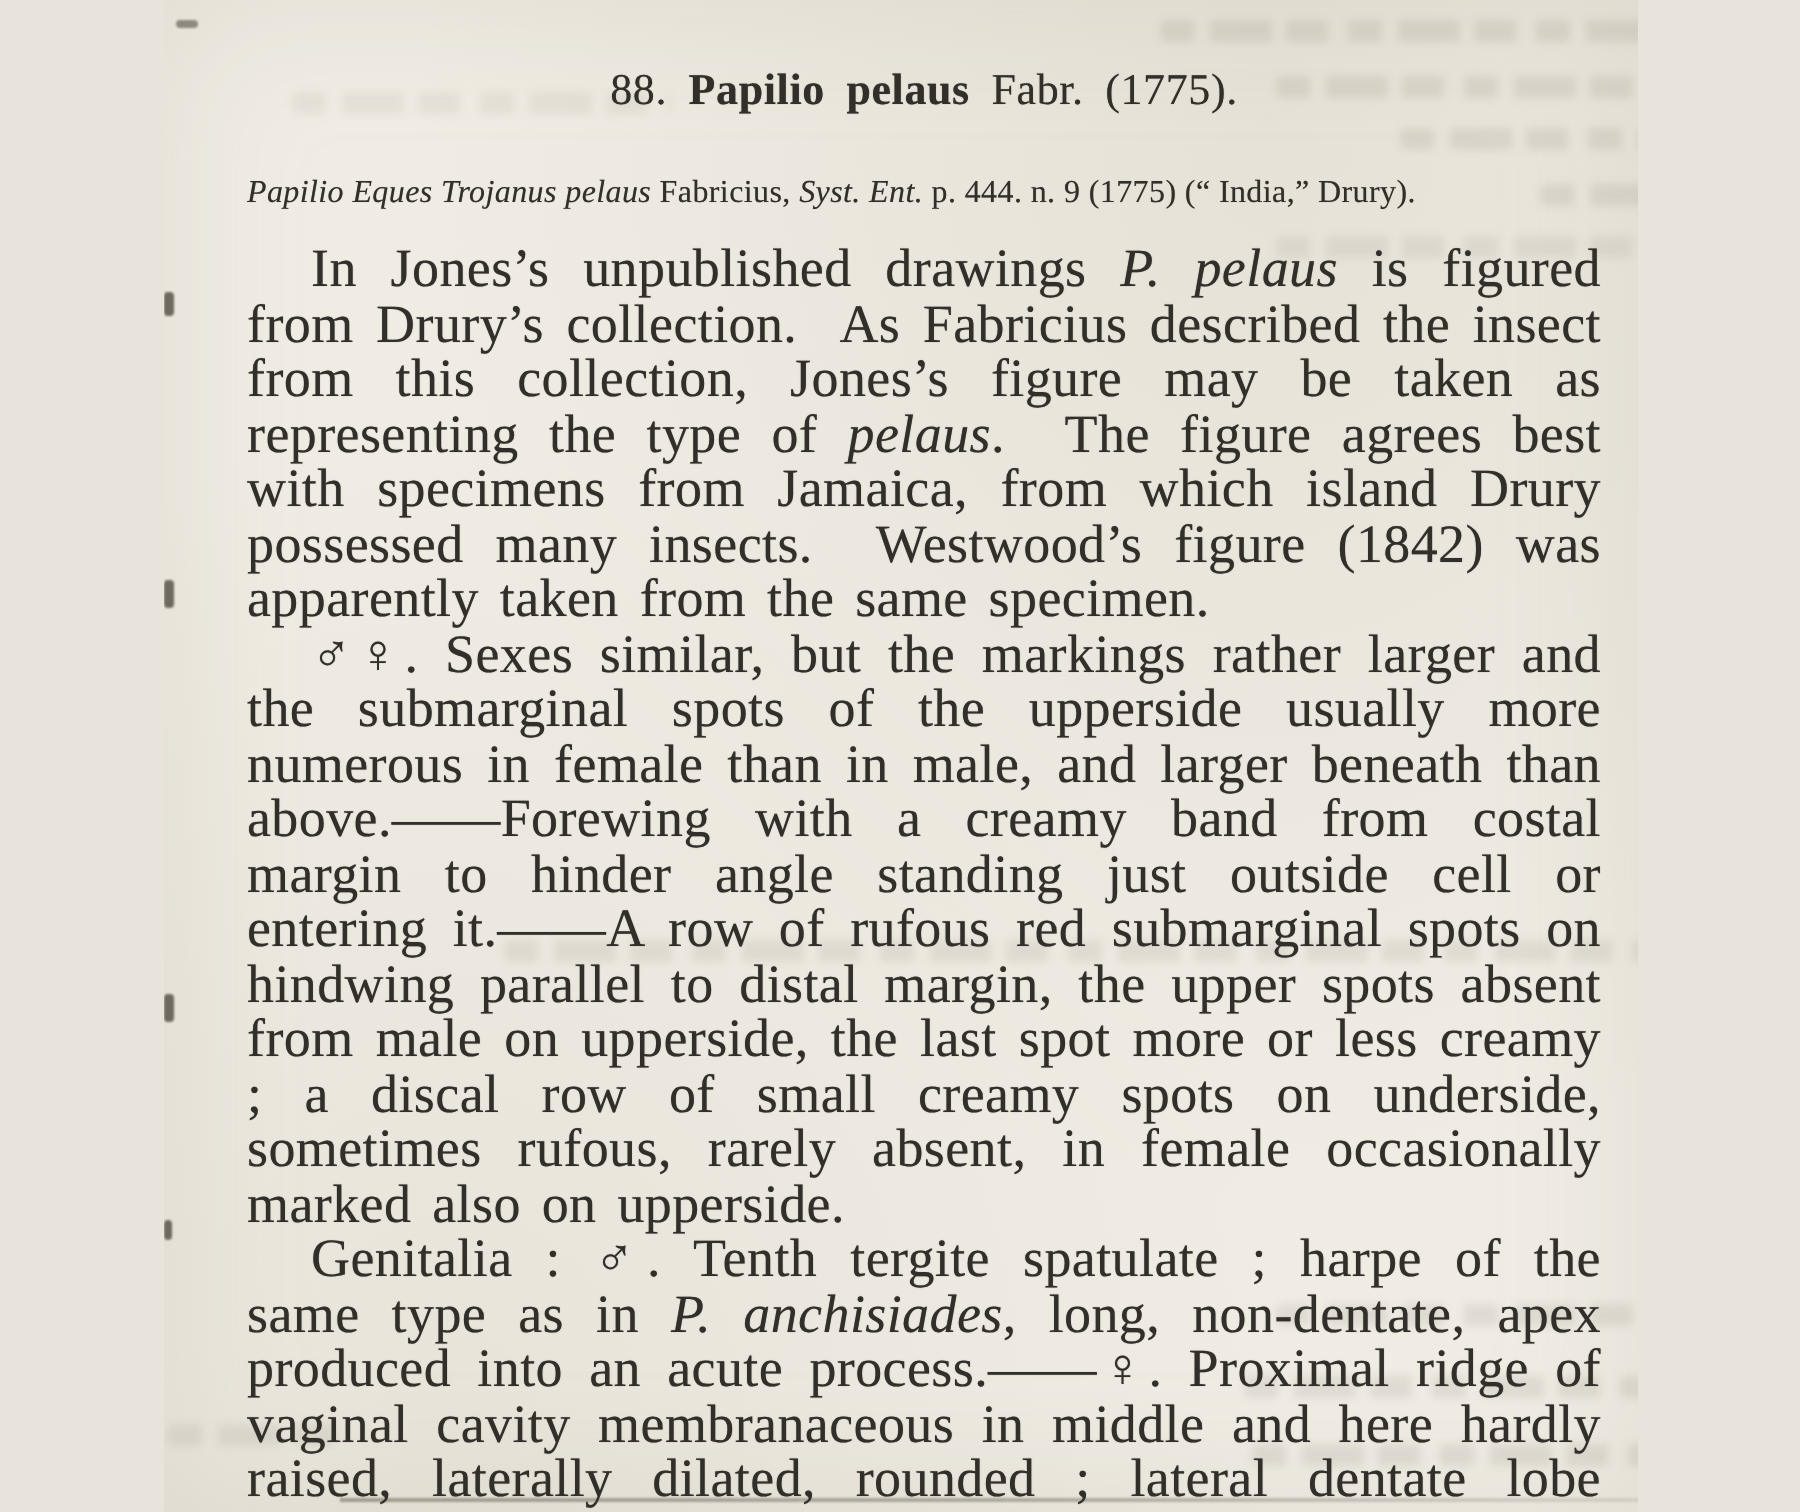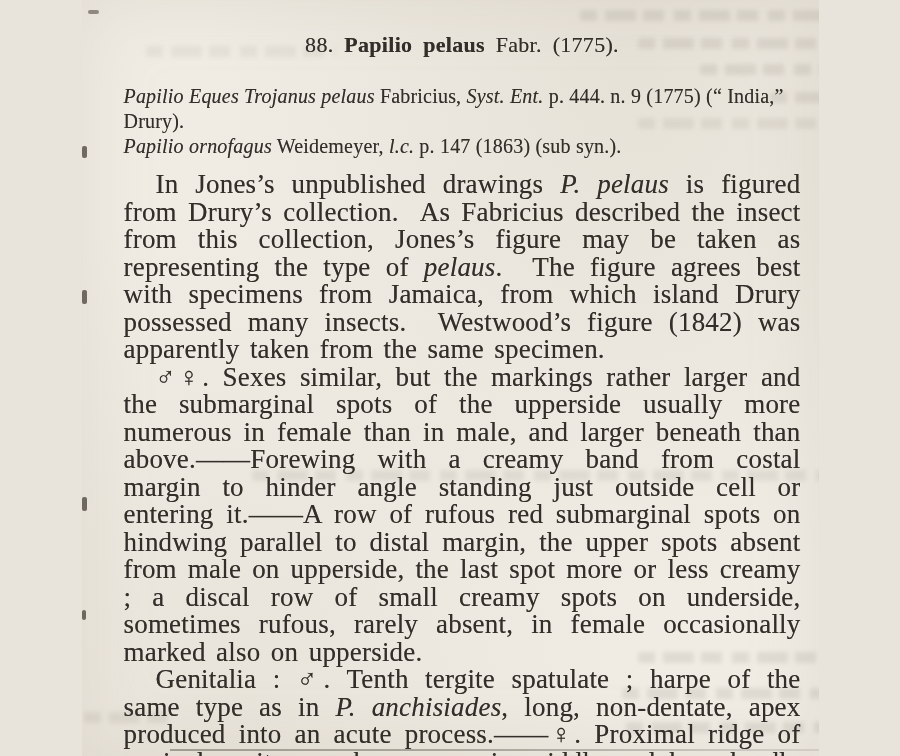--- a/index.html
+++ b/index.html
@@ -36,21 +36,21 @@
     word-spacing: 5px;
     letter-spacing: 0.3px;
     text-shadow: 0 0 0.5px rgba(40,36,30,0.55);
   }
   .heading b { font-weight: bold; }
   .synonymy {
     margin-top: 26px;
   }
   .syn {
     margin: 0;
-    font-size: 20px;
+    font-size: 16px;
     line-height: 25px;
     letter-spacing: 0.2px;
     text-shadow: 0 0 0.4px rgba(40,36,30,0.45);
   }
   .body-text {
     margin-top: 12px;
   }
   .body-text p {
     margin: 0;
     font-size: 27px;
@@ -136,21 +136,20 @@
   <div class="speck sp4"></div>
   <div class="speck sp5"></div>
   <div class="bottom-rule"></div>
 
   <div class="content">
 
     <h1 class="heading"><span>88. </span><b>Papilio pelaus</b><span> Fabr. (1775).</span></h1>
 
     <div class="synonymy">
       <p class="syn"><i>Papilio Eques Trojanus pelaus</i><span> Fabricius, </span><i>Syst. Ent.</i><span> p. 444. n. 9 (1775) (“ India,” Drury).</span></p>
-      <p class="syn"><i>Papilio ornofagus</i><span> Weidemeyer, </span><i>l.c.</i><span> p. 147 (1863) (sub syn.).</span></p>
     </div>
 
     <div class="body-text">
       <p><span>In Jones’s unpublished drawings </span><i>P. pelaus</i><span> is figured from Drury’s collection.  As Fabricius described the insect from this collection, Jones’s figure may be taken as representing the type of </span><i>pelaus</i><span>.  The figure agrees best with specimens from Jamaica, from which island Drury possessed many insects.  Westwood’s figure (1842) was apparently taken from the same specimen.</span></p>
       <p><span>♂♀. Sexes similar, but the markings rather larger and the submarginal spots of the upperside usually more numerous in female than in male, and larger beneath than above.——Forewing with a creamy band from costal margin to hinder angle standing just outside cell or entering it.——A row of rufous red submarginal spots on hindwing parallel to distal margin, the upper spots absent from male on upperside, the last spot more or less creamy ; a discal row of small creamy spots on underside, sometimes rufous, rarely absent, in female occasionally marked also on upperside.</span></p>
       <p><span>Genitalia : ♂. Tenth tergite spatulate ; harpe of the same type as in </span><i>P. anchisiades</i><span>, long, non-dentate, apex produced into an acute process.——♀. Proximal ridge of vaginal cavity membranaceous in middle and here hardly raised, laterally dilated, rounded ; lateral dentate lobe spatulate, rounded at apex ; bearing two or three teeth ; the process standing at orifice short, broad, widened laterad, triangular ; the mesial ridge extending from this process forward bicarinate, the edges being raised.</span></p>
     </div>
 
   </div>
 </div>

